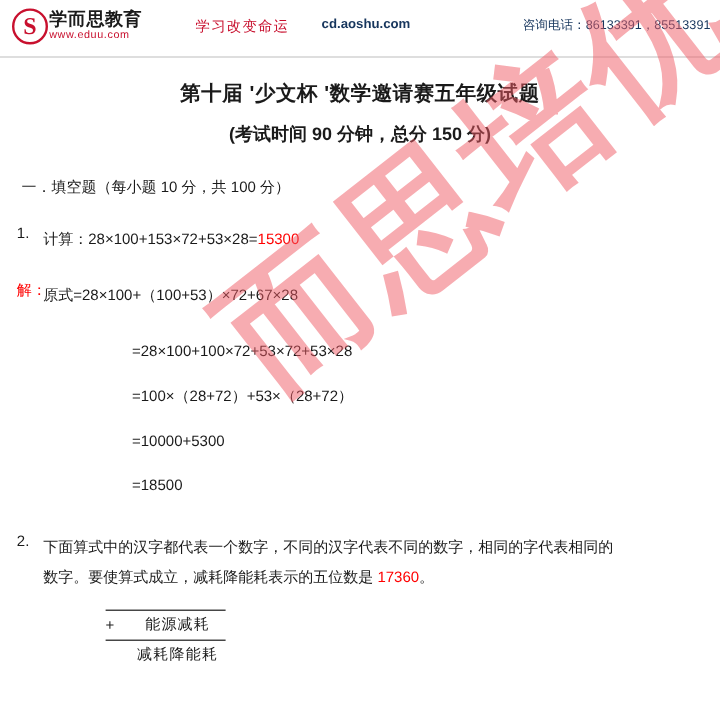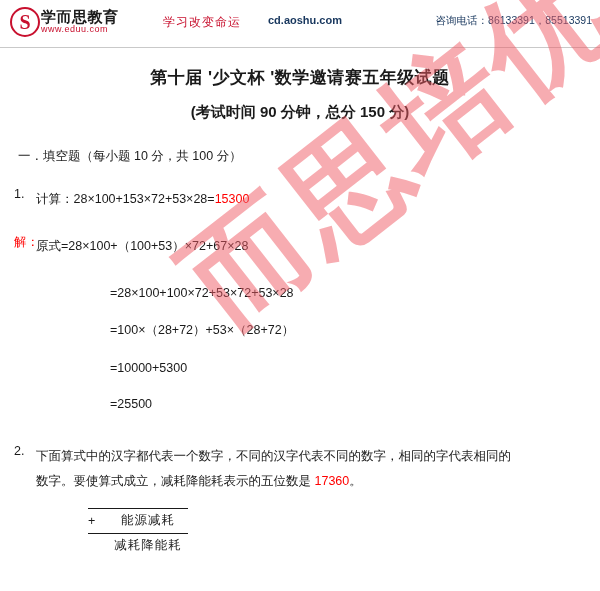--- a/index.html
+++ b/index.html
@@ -224,21 +224,21 @@
 
   <div class="qline">
     <span class="qnum sol-label">解：</span>
     <span class="qbody">原式=28×100+（100+53）×72+67×28</span>
   </div>
 
   <div class="steps">
     <div class="step">=28×100+100×72+53×72+53×28</div>
     <div class="step">=100×（28+72）+53×（28+72）</div>
     <div class="step">=10000+5300</div>
-    <div class="step">=25500</div>
+    <div class="step">=18500</div>
   </div>
 
   <div class="qline">
     <span class="qnum">2.</span>
     <span class="qbody">
       <div>下面算式中的汉字都代表一个数字，不同的汉字代表不同的数字，相同的字代表相同的</div>
       <div><span>数字。要使算式成立，减耗降能耗表示的五位数是 </span><span class="ans">17360</span><span>。</span></div>
     </span>
   </div>
 

